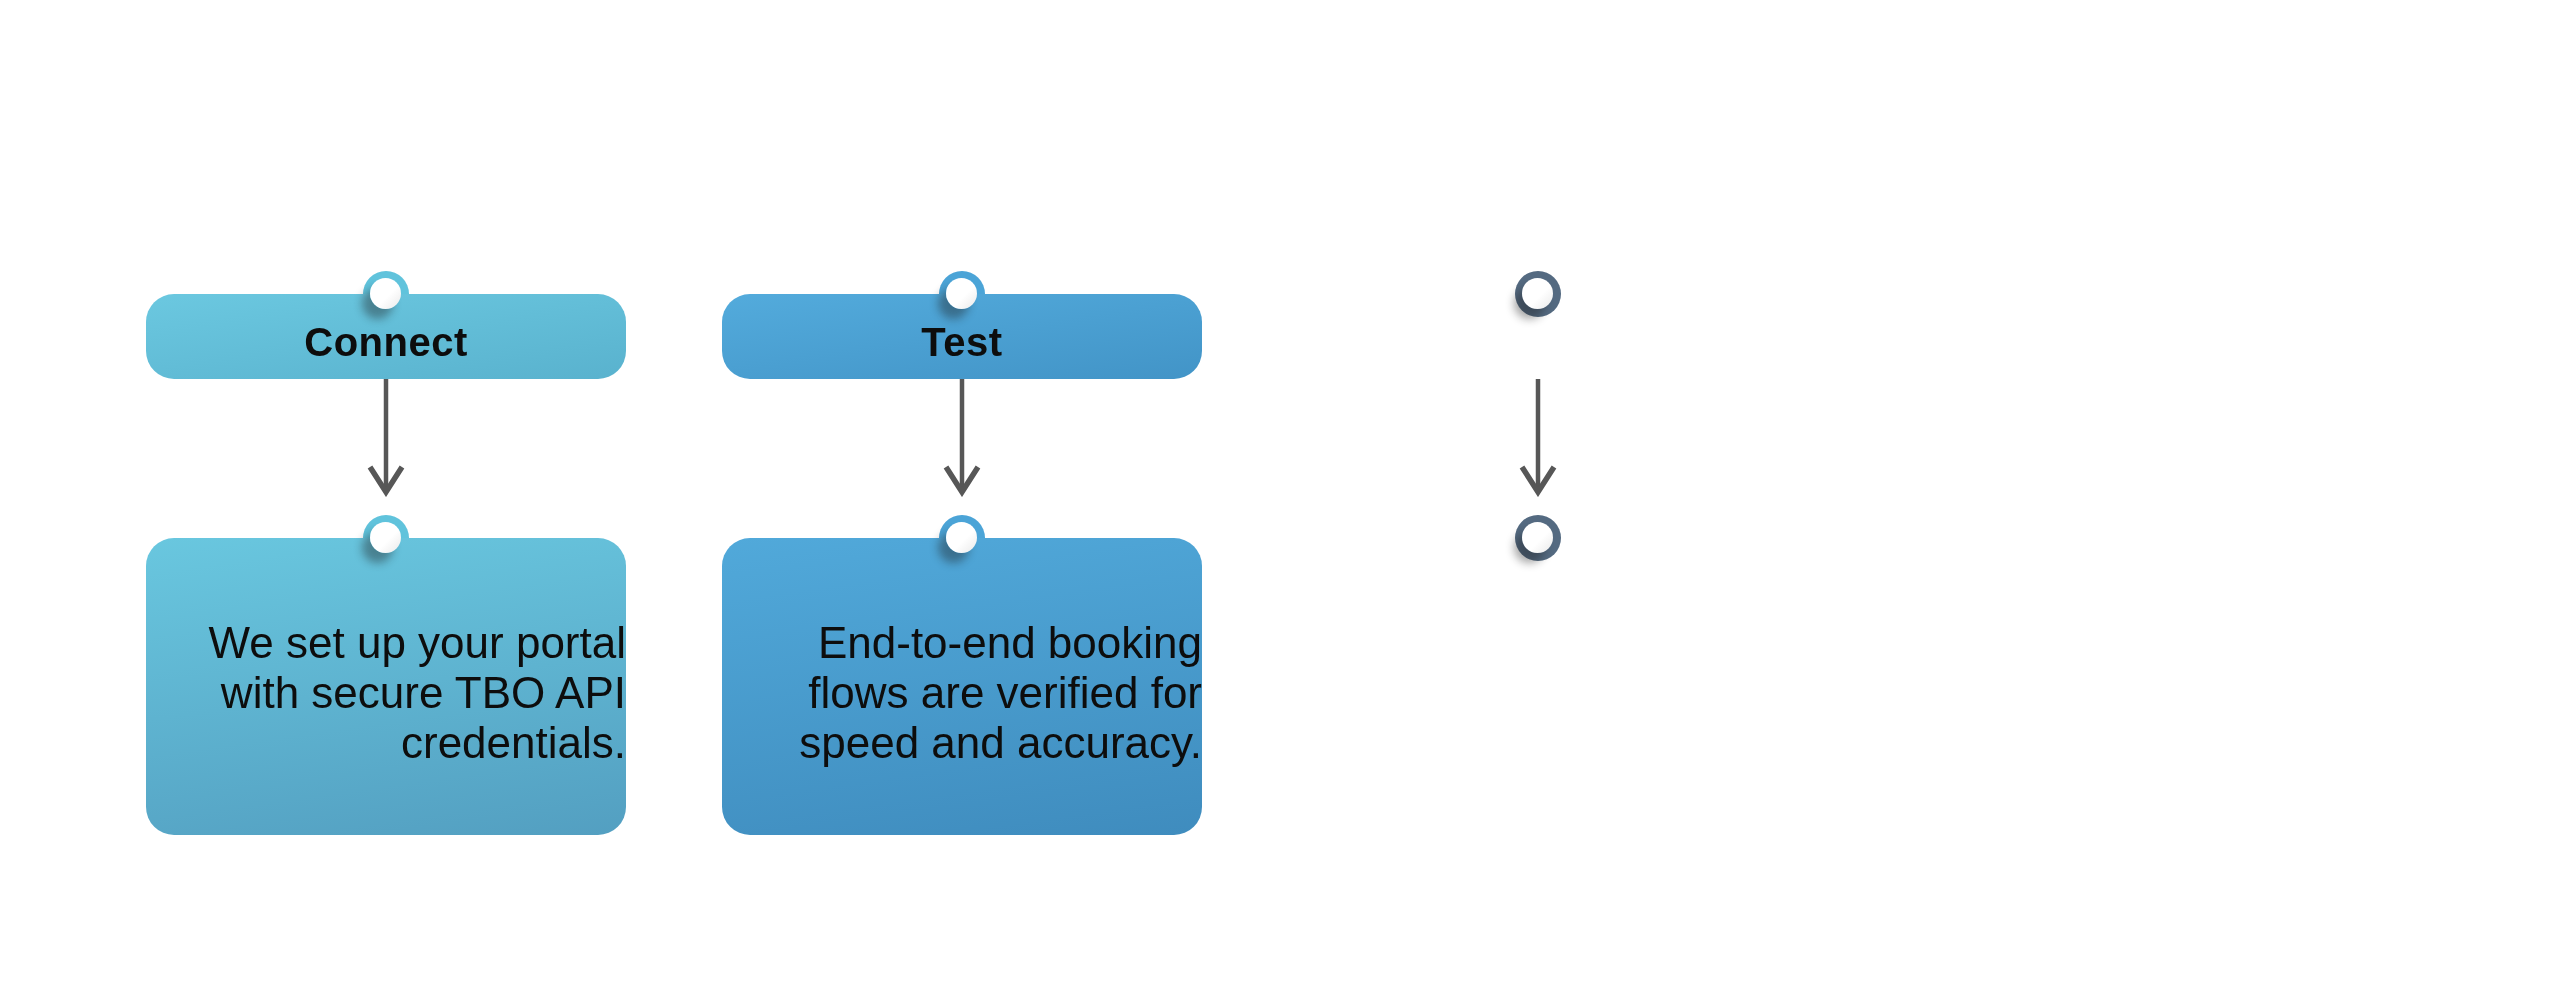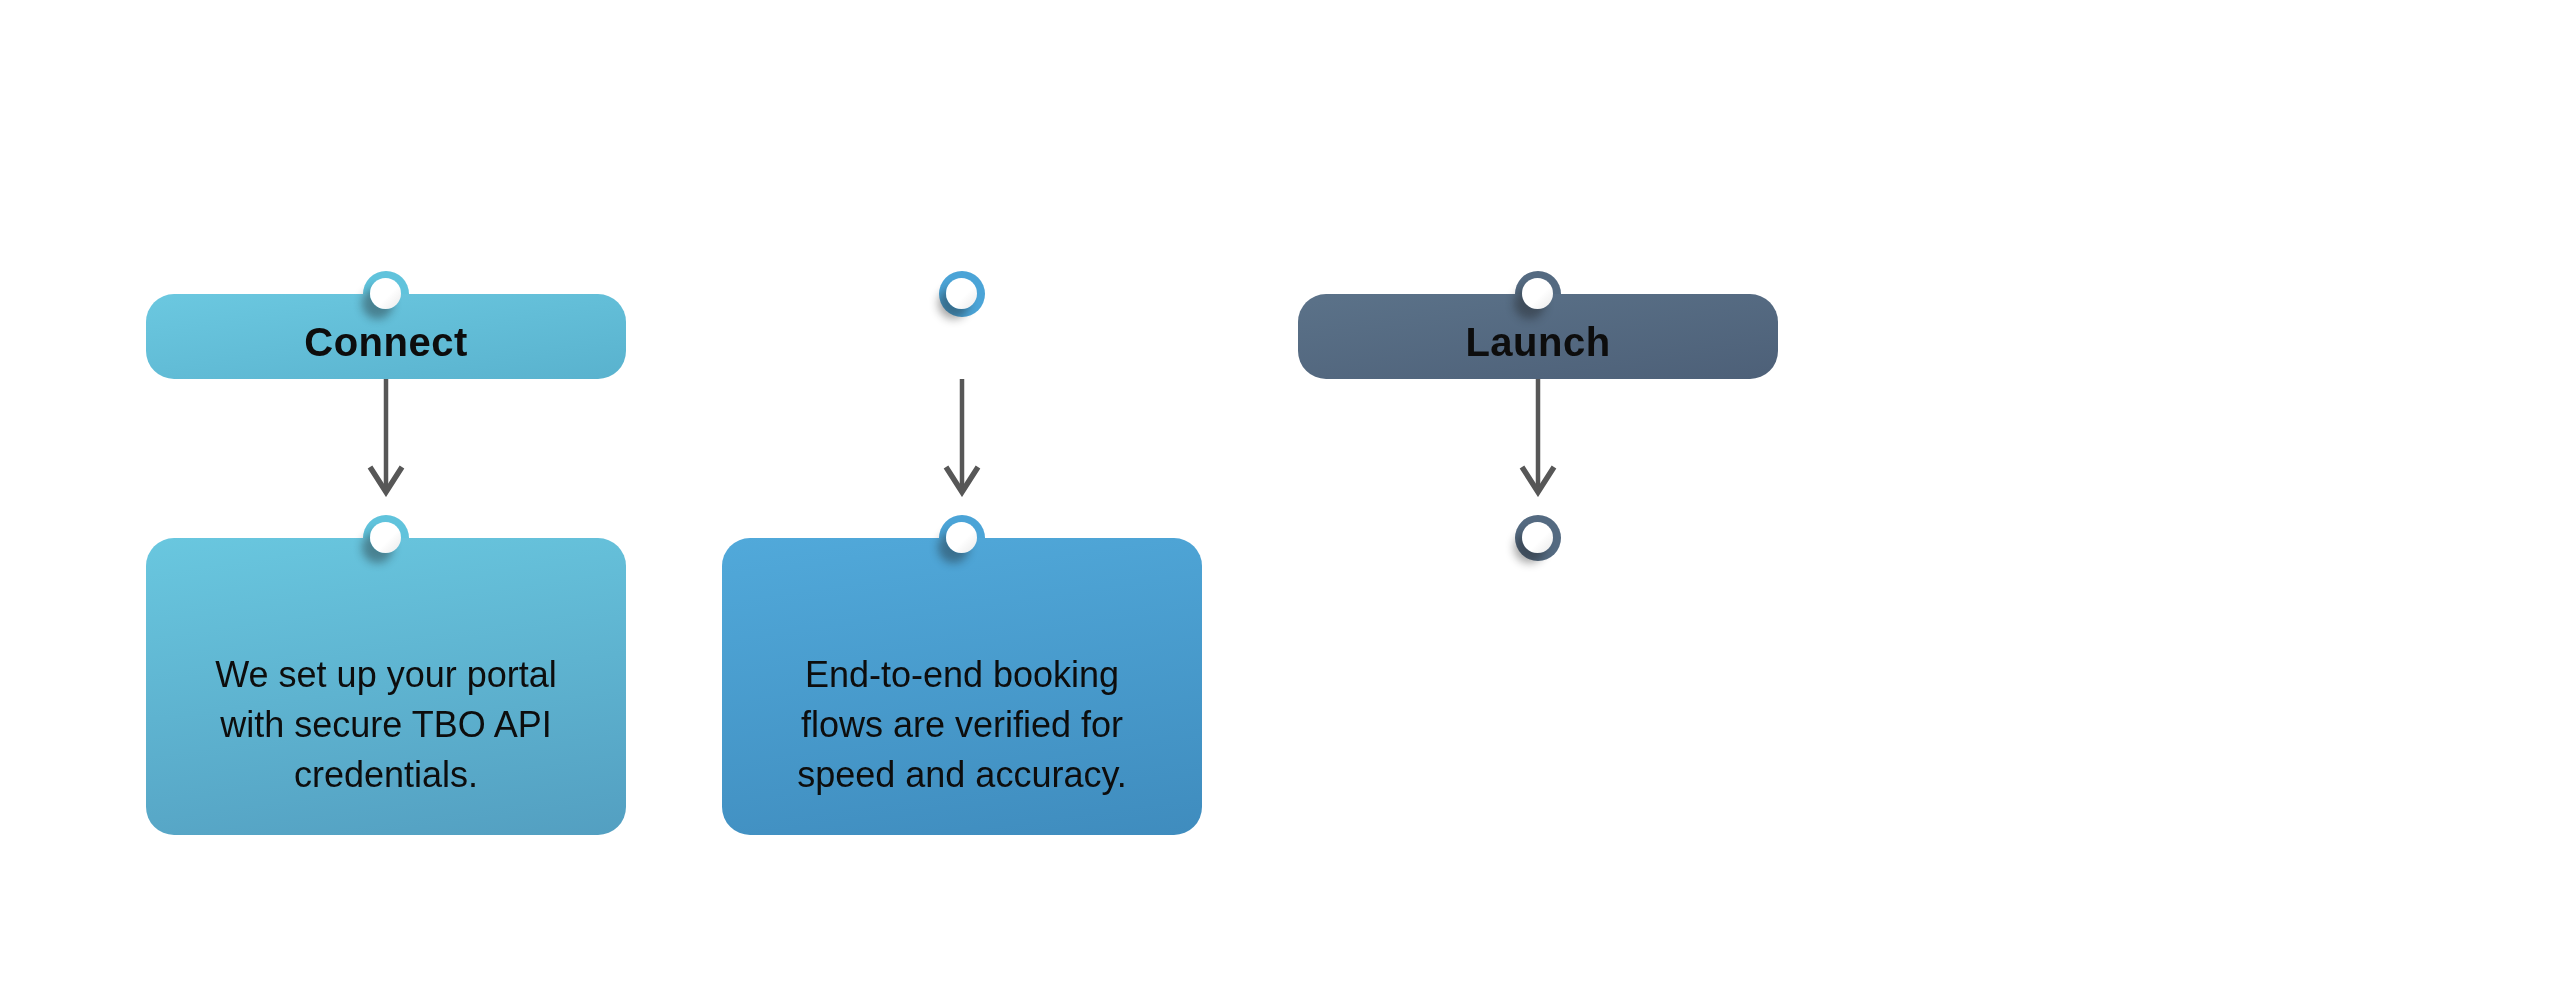--- a/index.html
+++ b/index.html
@@ -62,23 +62,23 @@
   }
 
   .card {
     position: absolute; top: 522px; left: 0;
     width: 100%; height: 297px;
     border-radius: 28px;
     background: linear-gradient(172deg, var(--card-top), var(--card-bottom));
     z-index: 1;
   }
   .card-text {
-    margin-top: 112px;
-    text-align: center;
-    font-size: 36px; line-height: 50px;
+    margin-top: 80px;
+    text-align: right;
+    font-size: 44px; line-height: 50px;
     color: var(--text, #0d0d0d);
     white-space: pre-line;
   }
 </style>
 </head>
 <body style="--bg: #ffffff; --arrow: #575757; --text: #0d0d0d;">
 
 <div class="flow">
 
   <div class="column" style="--ring: #60c3dc; --pill-top: #6bc8e0; --pill-bottom: #59b2ce; --card-top: #69c7df; --card-bottom: #539fc1;">
@@ -96,39 +96,39 @@
       <div class="card-text">We set up your portal
 with secure TBO API
 credentials.</div>
     </div>
     <span class="pin-dot mid"></span>
   </div>
 
 
   <div class="column" style="--ring: #4ba4d7; --pill-top: #53abdc; --pill-bottom: #4294c7; --card-top: #51a9da; --card-bottom: #3f8cbe;">
     <span class="pin top"></span>
+    <div class="pill">
+      <span class="pill-label">Test</span>
+    </div>
     <span class="pin-dot top"></span>
     <svg class="arrow" width="44" height="118" viewBox="0 0 44 118">
       <line x1="22" y1="0" x2="22" y2="108" stroke="currentColor" stroke-width="4.5"></line>
       <polyline points="6,88 22,113 38,88" fill="none" stroke="currentColor" stroke-width="5.5"></polyline>
     </svg>
     <span class="pin mid"></span>
     <div class="card">
       <div class="card-text">End-to-end booking
 flows are verified for
 speed and accuracy.</div>
     </div>
     <span class="pin-dot mid"></span>
   </div>
 
   <div class="column" style="--ring: #546a81; --pill-top: #5b7289; --pill-bottom: #4d6078; --card-top: #596f86; --card-bottom: #475a6f;">
     <span class="pin top"></span>
-    <div class="pill">
-      <span class="pill-label">Launch</span>
-    </div>
     <span class="pin-dot top"></span>
     <svg class="arrow" width="44" height="118" viewBox="0 0 44 118">
       <line x1="22" y1="0" x2="22" y2="108" stroke="currentColor" stroke-width="4.5"></line>
       <polyline points="6,88 22,113 38,88" fill="none" stroke="currentColor" stroke-width="5.5"></polyline>
     </svg>
     <span class="pin mid"></span>
     <span class="pin-dot mid"></span>
   </div>
 
 </div>

